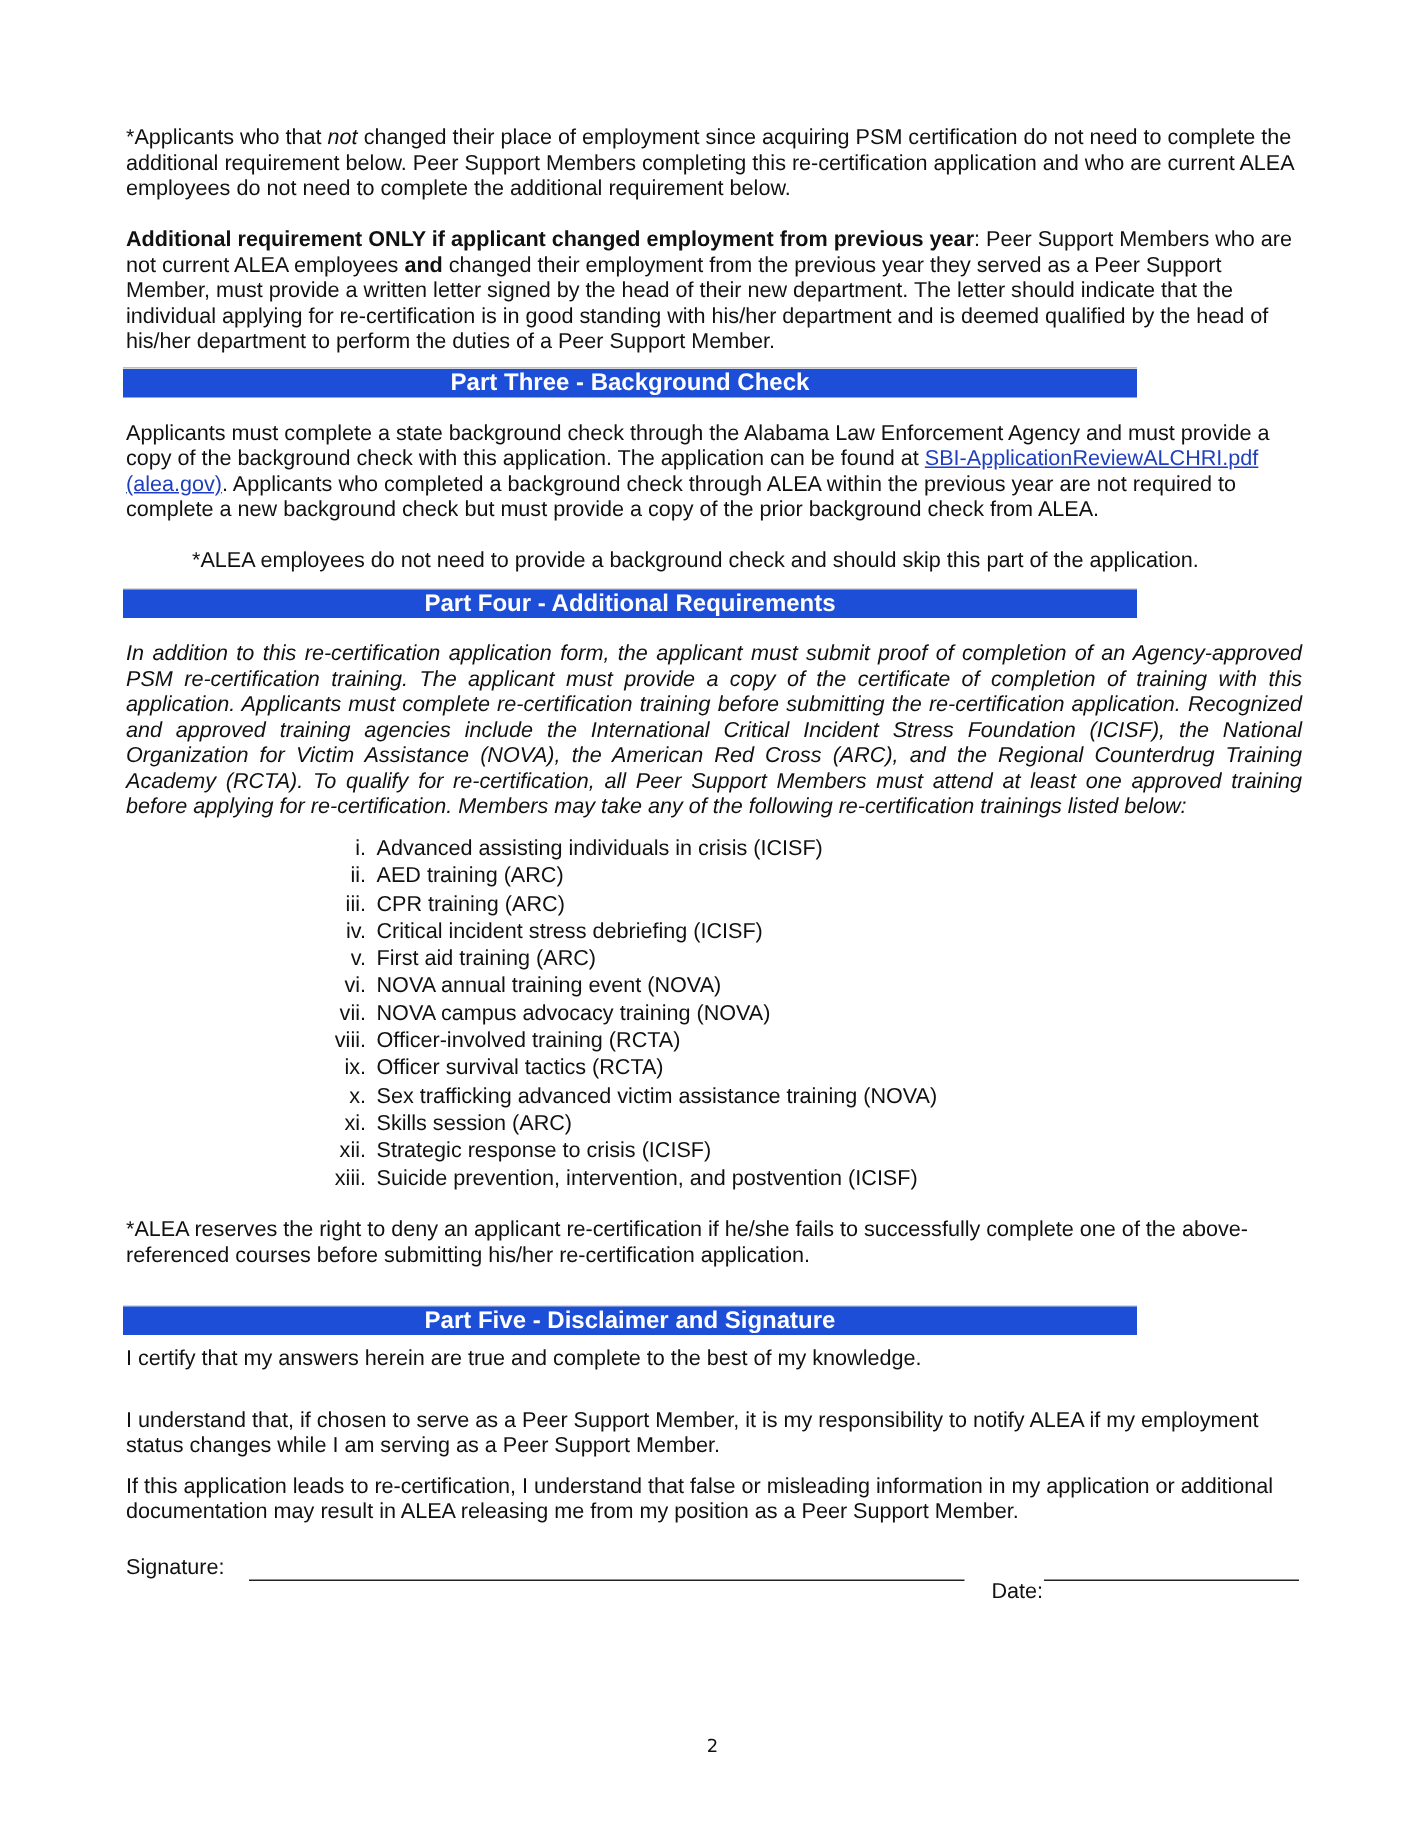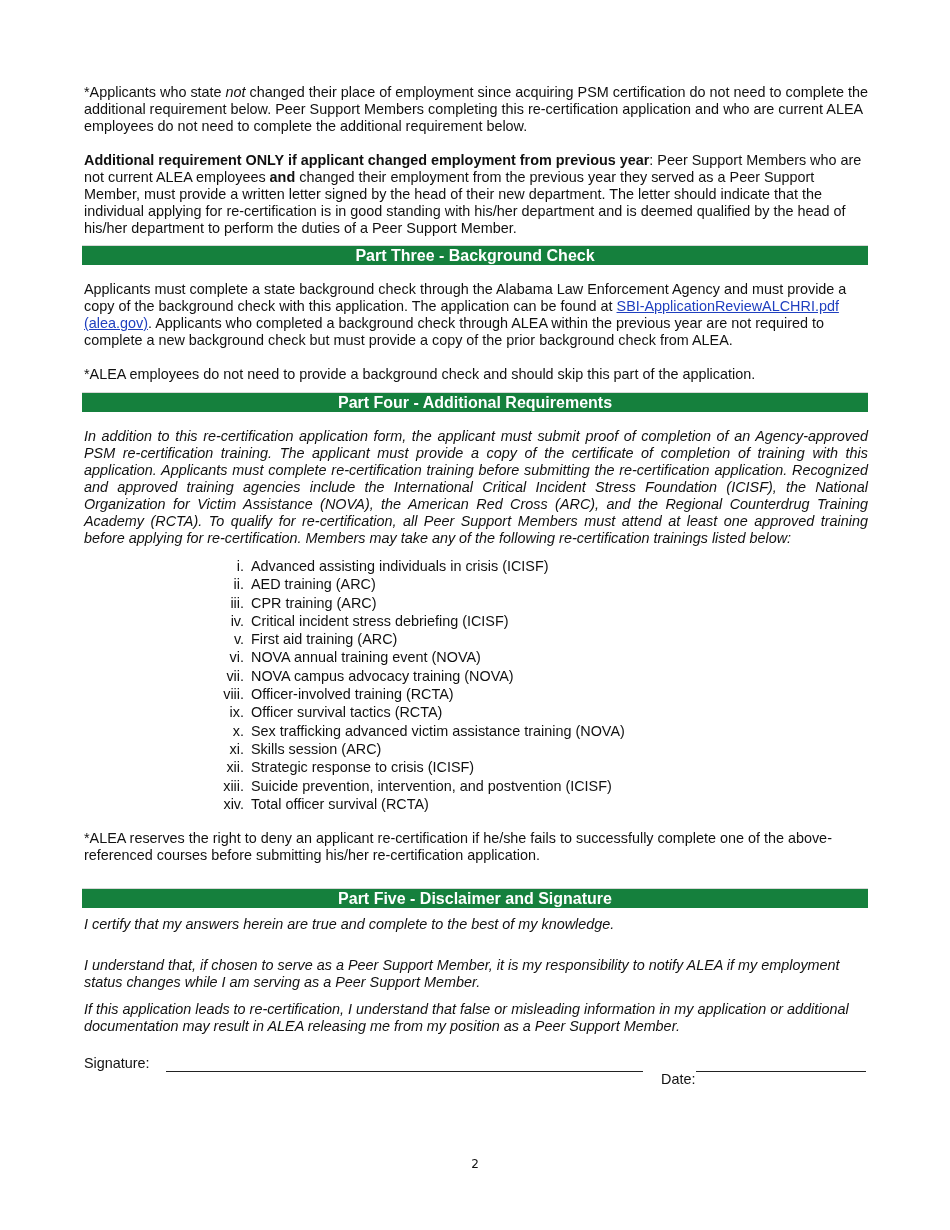--- a/index.html
+++ b/index.html
@@ -27,29 +27,29 @@
       margin: 0;
     }
     .para {
       margin-bottom: 17px;
     }
     .justify {
       text-align: justify;
       font-style: italic;
     }
     .section-header {
-      background: #15803d;
+      background: #1d4ed8;
       color: #ffffff;
       font-weight: bold;
       font-size: 16px;
       text-align: center;
       height: 19px;
       line-height: 19px;
       margin-left: -2px;
-      width: 786px;
+      width: 676px;
       border-top: 1px solid #d8d8d8;
     }
     a.doc-link {
       color: #1f3fbf;
       text-decoration: underline;
     }
     .training-list {
       list-style: none;
       margin: 0 0 17px 0;
       padding: 0;
@@ -60,21 +60,20 @@
       height: 18.3px;
       line-height: 18.3px;
     }
     .training-list .num {
       position: absolute;
       left: 110px;
       width: 50px;
       text-align: right;
     }
     .italic {
-      font-style: italic;
     }
     .sig-row {
       position: relative;
       height: 22px;
     }
     .sig-label {
       position: absolute;
       left: 0;
       top: 0;
     }
@@ -105,49 +104,48 @@
       text-align: center;
       font-family: "DejaVu Sans", sans-serif;
       font-size: 12px;
     }
   </style>
 </head>
 <body>
 
 <div class="page">
 
-  <p class="para"><span>*Applicants who state </span><em>not</em><span> changed their place of employment since acquiring PSM certification do not need to complete the additional requirement below. Peer Support Members completing this re-certification application and who are current ALEA employees do not need to complete the additional requirement below.</span></p>
+  <p class="para"><span>*Applicants who that </span><em>not</em><span> changed their place of employment since acquiring PSM certification do not need to complete the additional requirement below. Peer Support Members completing this re-certification application and who are current ALEA employees do not need to complete the additional requirement below.</span></p>
 
   <p class="para" style="margin-bottom:10px;"><strong>Additional requirement ONLY if applicant changed employment from previous year</strong><span>: Peer Support Members who are not current ALEA employees </span><strong>and</strong><span> changed their employment from the previous year they served as a Peer Support Member, must provide a written letter signed by the head of their new department. The letter should indicate that the individual applying for re-certification is in good standing with his/her department and is deemed qualified by the head of his/her department to perform the duties of a Peer Support Member.</span></p>
 
   <div class="section-header" style="margin-top:-2px; margin-bottom:16px;">Part Three - Background Check</div>
 
   <p class="para"><span>Applicants must complete a state background check through the Alabama Law Enforcement Agency and must provide a copy of the background check with this application. The application can be found at </span><a class="doc-link" href="#">SBI-ApplicationReviewALCHRI.pdf (alea.gov)</a><span>. Applicants who completed a background check through ALEA within the previous year are not required to complete a new background check but must provide a copy of the prior background check from ALEA.</span></p>
 
-  <p class="para" style="margin-bottom:9px;">*ALEA employees do not need to provide a background check and should skip this part of the application.</p>
+  <p class="para" style="margin-bottom:9px;margin-left:44px;">*ALEA employees do not need to provide a background check and should skip this part of the application.</p>
 
   <div class="section-header" style="margin-bottom:16px;">Part Four - Additional Requirements</div>
 
   <p class="para justify" style="margin-bottom:10px;">In addition to this re-certification application form, the applicant must submit proof of completion of an Agency-approved PSM re-certification training. The applicant must provide a copy of the certificate of completion of training with this application. Applicants must complete re-certification training before submitting the re-certification application. Recognized and approved training agencies include the International Critical Incident Stress Foundation (ICISF), the National Organization for Victim Assistance (NOVA), the American Red Cross (ARC), and the Regional Counterdrug Training Academy (RCTA). To qualify for re-certification, all Peer Support Members must attend at least one approved training before applying for re-certification. Members may take any of the following re-certification trainings listed below:</p>
 
   <ul class="training-list">
     <li><span class="num">i.</span><span>Advanced assisting individuals in crisis (ICISF)</span></li>
     <li><span class="num">ii.</span><span>AED training (ARC)</span></li>
     <li><span class="num">iii.</span><span>CPR training (ARC)</span></li>
     <li><span class="num">iv.</span><span>Critical incident stress debriefing (ICISF)</span></li>
     <li><span class="num">v.</span><span>First aid training (ARC)</span></li>
     <li><span class="num">vi.</span><span>NOVA annual training event (NOVA)</span></li>
     <li><span class="num">vii.</span><span>NOVA campus advocacy training (NOVA)</span></li>
     <li><span class="num">viii.</span><span>Officer-involved training (RCTA)</span></li>
     <li><span class="num">ix.</span><span>Officer survival tactics (RCTA)</span></li>
     <li><span class="num">x.</span><span>Sex trafficking advanced victim assistance training (NOVA)</span></li>
     <li><span class="num">xi.</span><span>Skills session (ARC)</span></li>
     <li><span class="num">xii.</span><span>Strategic response to crisis (ICISF)</span></li>
     <li><span class="num">xiii.</span><span>Suicide prevention, intervention, and postvention (ICISF)</span></li>
-    <li><span class="num">xiv.</span><span>Total officer survival (RCTA)</span></li>
   </ul>
 
   <p class="para" style="margin-bottom:24px;">*ALEA reserves the right to deny an applicant re-certification if he/she fails to successfully complete one of the above-referenced courses before submitting his/her re-certification application.</p>
 
   <div class="section-header" style="margin-bottom:8px;">Part Five - Disclaimer and Signature</div>
 
   <p class="italic" style="margin-bottom:10px;">I certify that my answers herein are true and complete to the best of my knowledge.</p>
   <p class="italic" style="margin-bottom:10px;margin-top:24px;">I understand that, if chosen to serve as a Peer Support Member, it is my responsibility to notify ALEA if my employment status changes while I am serving as a Peer Support Member.</p>
   <p class="italic" style="margin-bottom:20px;">If this application leads to re-certification, I understand that false or misleading information in my application or additional documentation may result in ALEA releasing me from my position as a Peer Support Member.</p>
 

